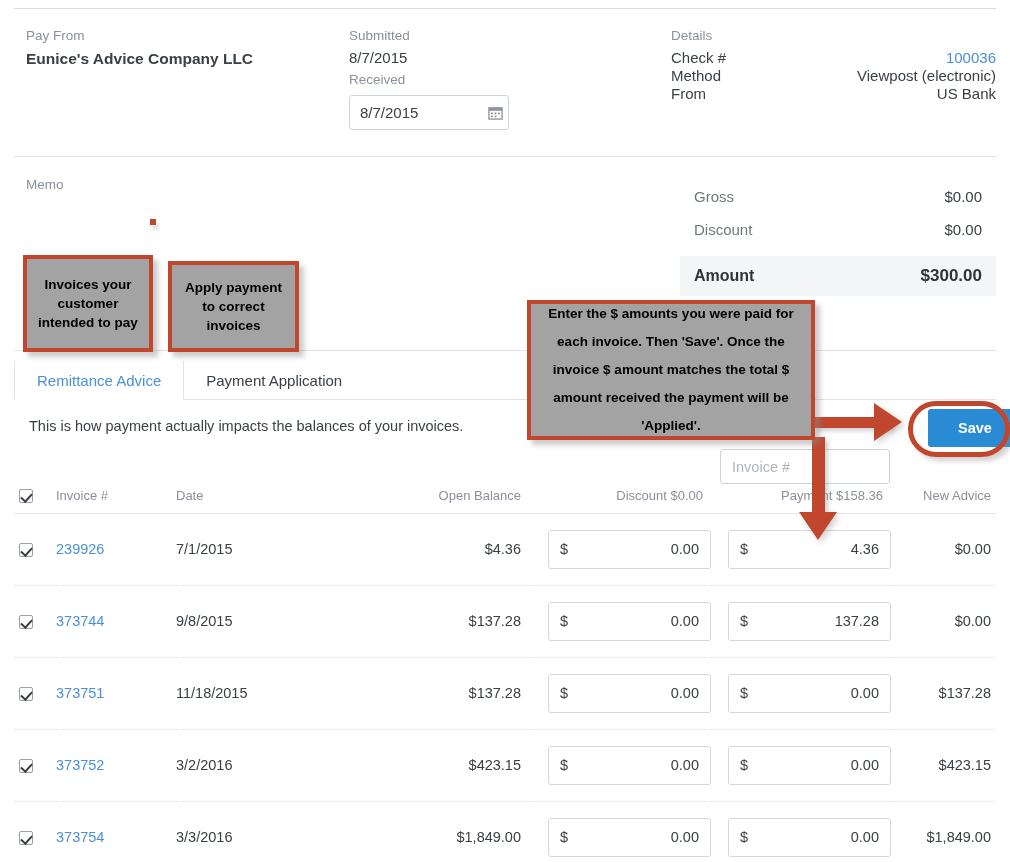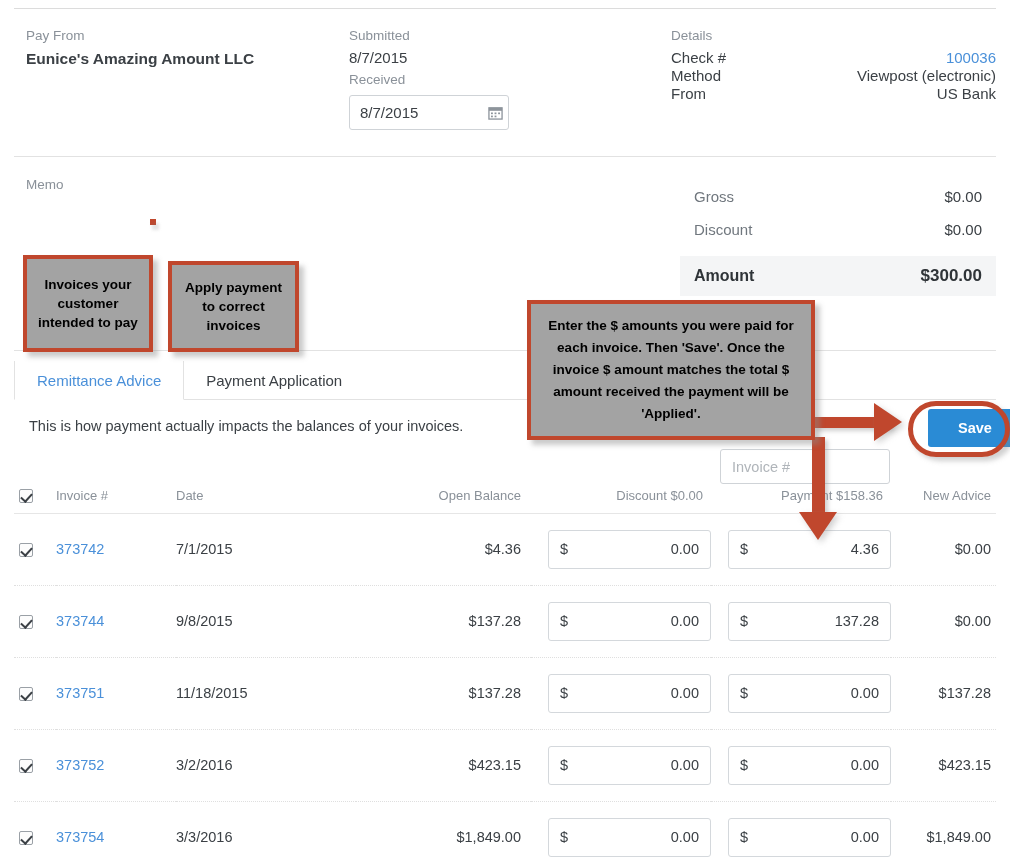--- a/index.html
+++ b/index.html
@@ -193,21 +193,21 @@
     border: 4px solid #c0472d;
     box-shadow: 5px 5px 5px rgba(140,140,140,0.45);
     display: flex; align-items: center; justify-content: center;
     text-align: center;
     font-weight: 700; color: #000;
     font-family: "Liberation Sans", sans-serif;
     z-index: 40;
   }
   #callout1 { left: 23px; top: 255px; width: 130px; height: 97px; font-size: 13.5px; line-height: 19px; padding: 0 6px; }
   #callout2 { left: 168px; top: 261px; width: 131px; height: 91px; font-size: 13.5px; line-height: 19px; padding: 0 6px; }
-  #callout3 { left: 527px; top: 300px; width: 288px; height: 140px; font-size: 13.5px; line-height: 22px; padding: 0 8px; }
+  #callout3 { left: 527px; top: 300px; width: 288px; height: 140px; font-size: 13.5px; line-height: 28px; padding: 0 8px; }
 
   
   .arrow-h {
     position: absolute; z-index: 39;
     background: #c0472d; height: 11px;
     box-shadow: 3px 3px 4px rgba(140,140,140,0.4);
   }
   #arrow-right-shaft { left: 813px; top: 417px; width: 78px; }
   #arrow-right-head {
     position: absolute; left: 874px; top: 403px; z-index: 39;
@@ -240,21 +240,21 @@
 </style>
 </head>
 <body>
 
 <div id="page">
 
   <div class="hr-top"></div>
 
   <div id="payfrom">
     <div class="lbl">Pay From</div>
-    <div class="val val-strong">Eunice's Amazing Amount LLC</div>
+    <div class="val val-strong">Eunice's Advice Company LLC</div>
   </div>
 
   <div id="submitted">
     <div class="lbl">Submitted</div>
     <div class="val">8/7/2015</div>
     <div class="lbl lbl2">Received</div>
   </div>
 
   <div id="datefield">
     <span class="dv">8/7/2015</span>
@@ -338,21 +338,21 @@
           <th class="c-date">Date</th>
           <th class="c-open">Open Balance</th>
           <th class="c-disc">Discount $0.00</th>
           <th class="c-pay">Payment $158.36</th>
           <th class="c-new">New Advice</th>
         </tr>
       </thead>
       <tbody id="tbody">
           <tr>
             <td class="c-check"><span class="cb"></span></td>
-            <td class="c-inv"><a class="inv-link">373742</a></td>
+            <td class="c-inv"><a class="inv-link">239926</a></td>
             <td class="c-date">7/1/2015</td>
             <td class="c-open">$4.36</td>
             <td class="c-disc"><span class="money-box">
                 <span class="dollar">$</span>
                 <span class="amt">0.00</span>
               </span></td>
             <td class="c-pay"><span class="money-box">
                 <span class="dollar">$</span>
                 <span class="amt">4.36</span>
               </span></td>

